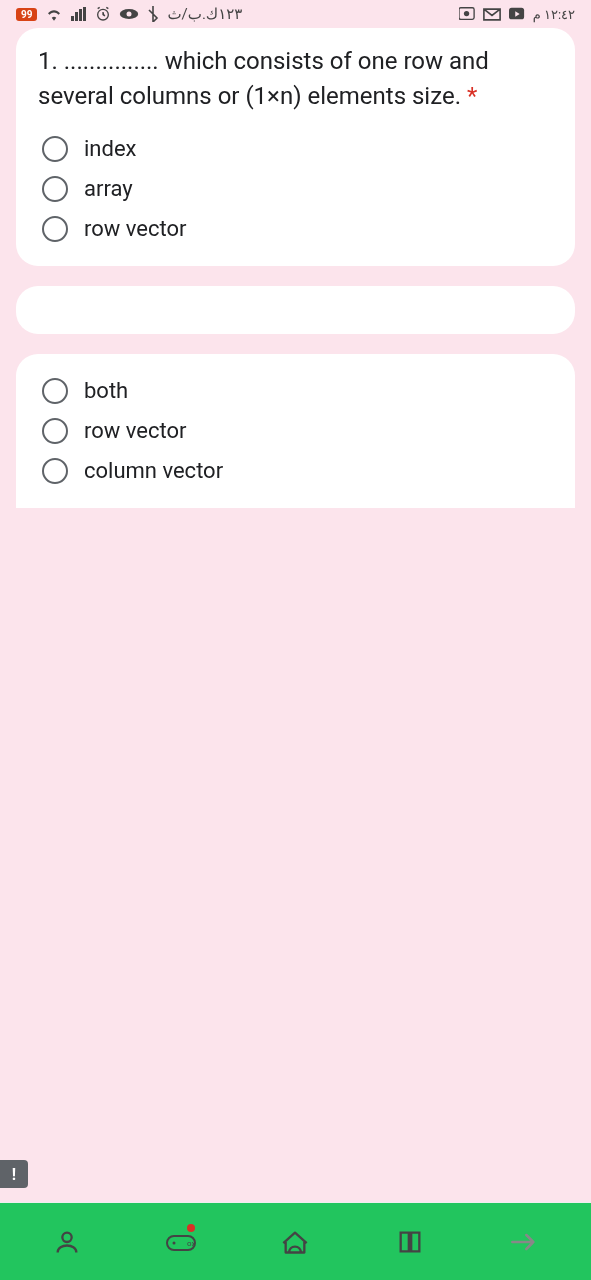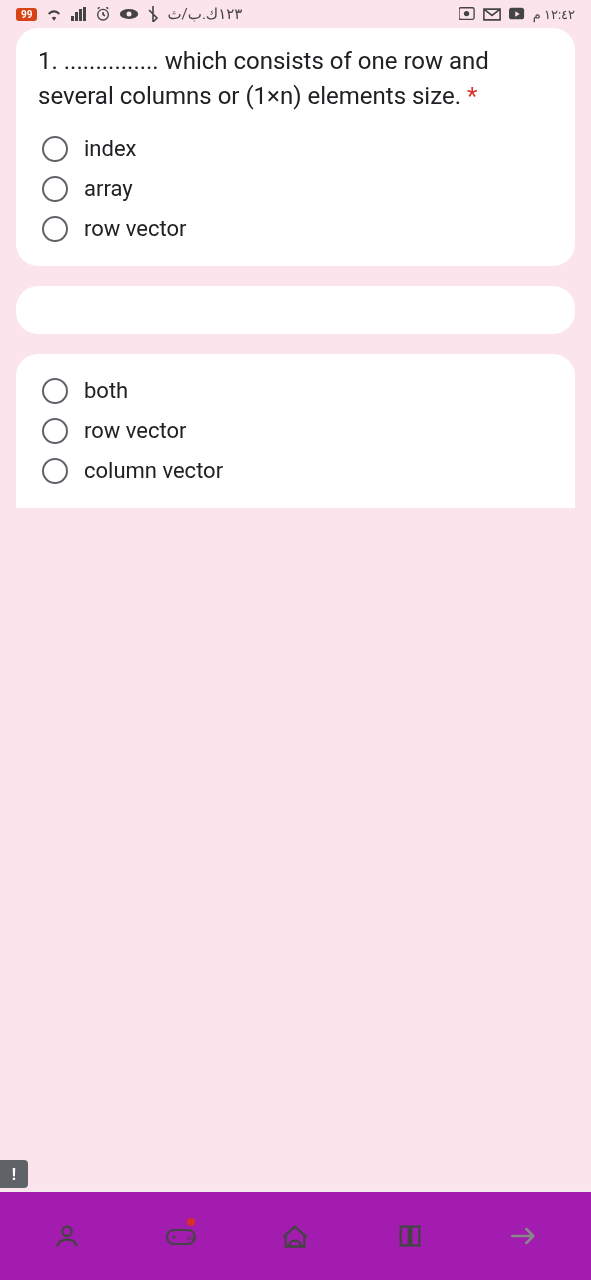--- a/index.html
+++ b/index.html
@@ -76,22 +76,22 @@
     display: flex;
     align-items: center;
     justify-content: center;
     color: #fff;
     font-size: 16px;
     font-weight: bold;
   }
   .nav-bar {
     position: absolute;
     bottom: 0; left: 0; right: 0;
-    height: 89px;
-    background: #a21caf;
+    height: 78px;
+    background: #22c55e;
     border-top: 1px solid #eee;
     display: flex;
     align-items: center;
     justify-content: space-around;
     padding: 0 10px;
   }
   .nav-item {
     width: 64px; height: 48px;
     display: flex;
     align-items: center;

